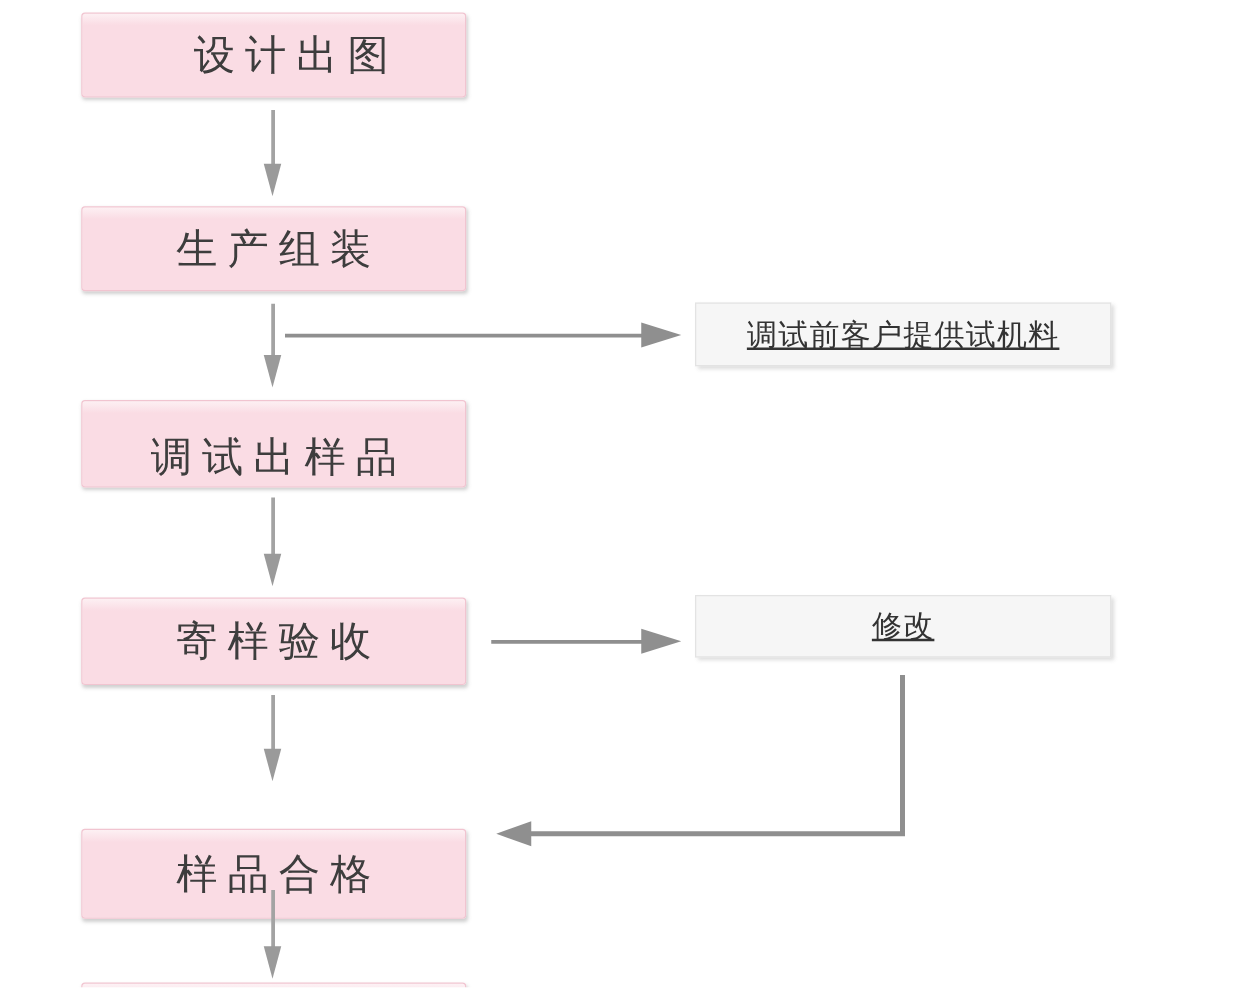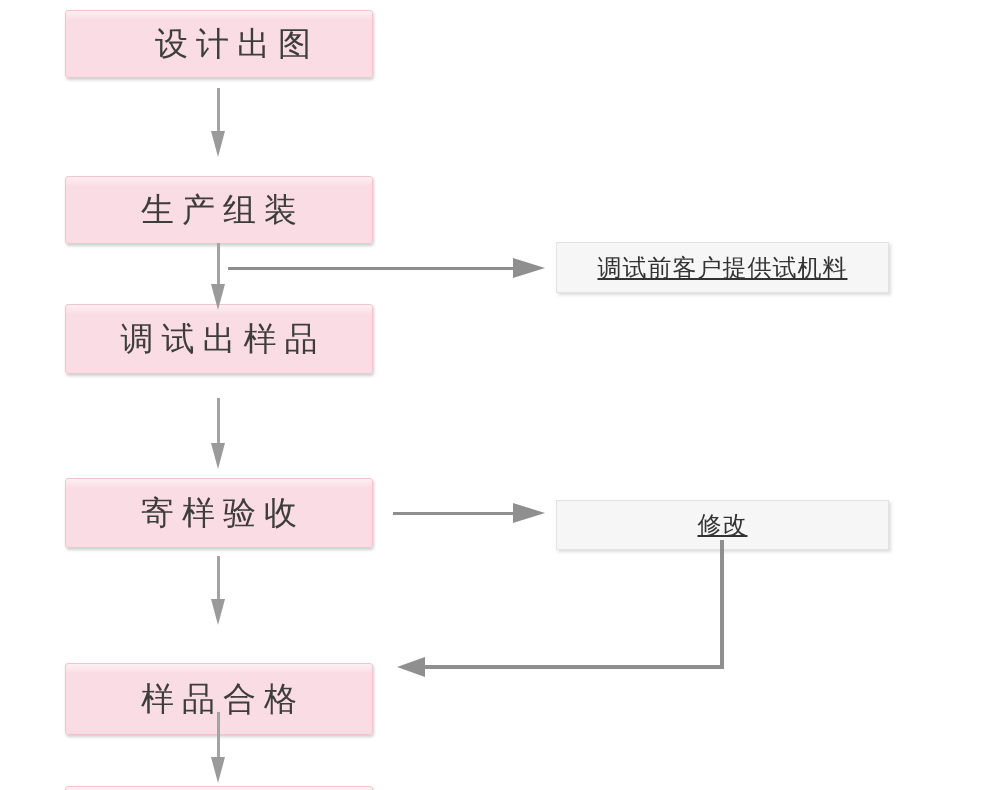--- a/index.html
+++ b/index.html
@@ -109,43 +109,43 @@
 </style>
 </head>
 <body>
 
 <div id="canvas">
 
   <div class="flow-node" style="top:10px;padding-left:28px;">
     <span class="node-label">设计出图</span>
   </div>
 
-  <div class="flow-node" style="top:165px;margin-top:11px;">
+  <div class="flow-node" style="top:165px;">
     <span class="node-label">生产组装</span>
   </div>
 
-  <div class="flow-node" style="top:304px; height:70px;">
+  <div class="flow-node" style="top:320px; height:70px;align-items:flex-end;">
     <span class="node-label">调试出样品</span>
   </div>
 
   <div class="flow-node" style="top:478px; height:70px;">
     <span class="node-label">寄样验收</span>
   </div>
 
   <div class="flow-node" style="top:633px; height:72px;margin-top:30px;">
     <span class="node-label">样品合格</span>
   </div>
 
   <div class="flow-node partial"></div>
 
   <div class="side-node" style="top:242px;">
     <span class="node-label">调试前客户提供试机料</span>
   </div>
 
-  <div class="side-node" style="top:500px; height:50px;text-align:right;">
+  <div class="side-node" style="top:476px; height:50px;text-align:right;">
     <span class="node-label">修改</span>
   </div>
 
 
   <div>
     <div class="vstem" style="left:217px; top:88px; height:44px;"></div>
     <div class="head-down" style="left:211px; top:131px;"></div>
   </div>
 
   <div>

